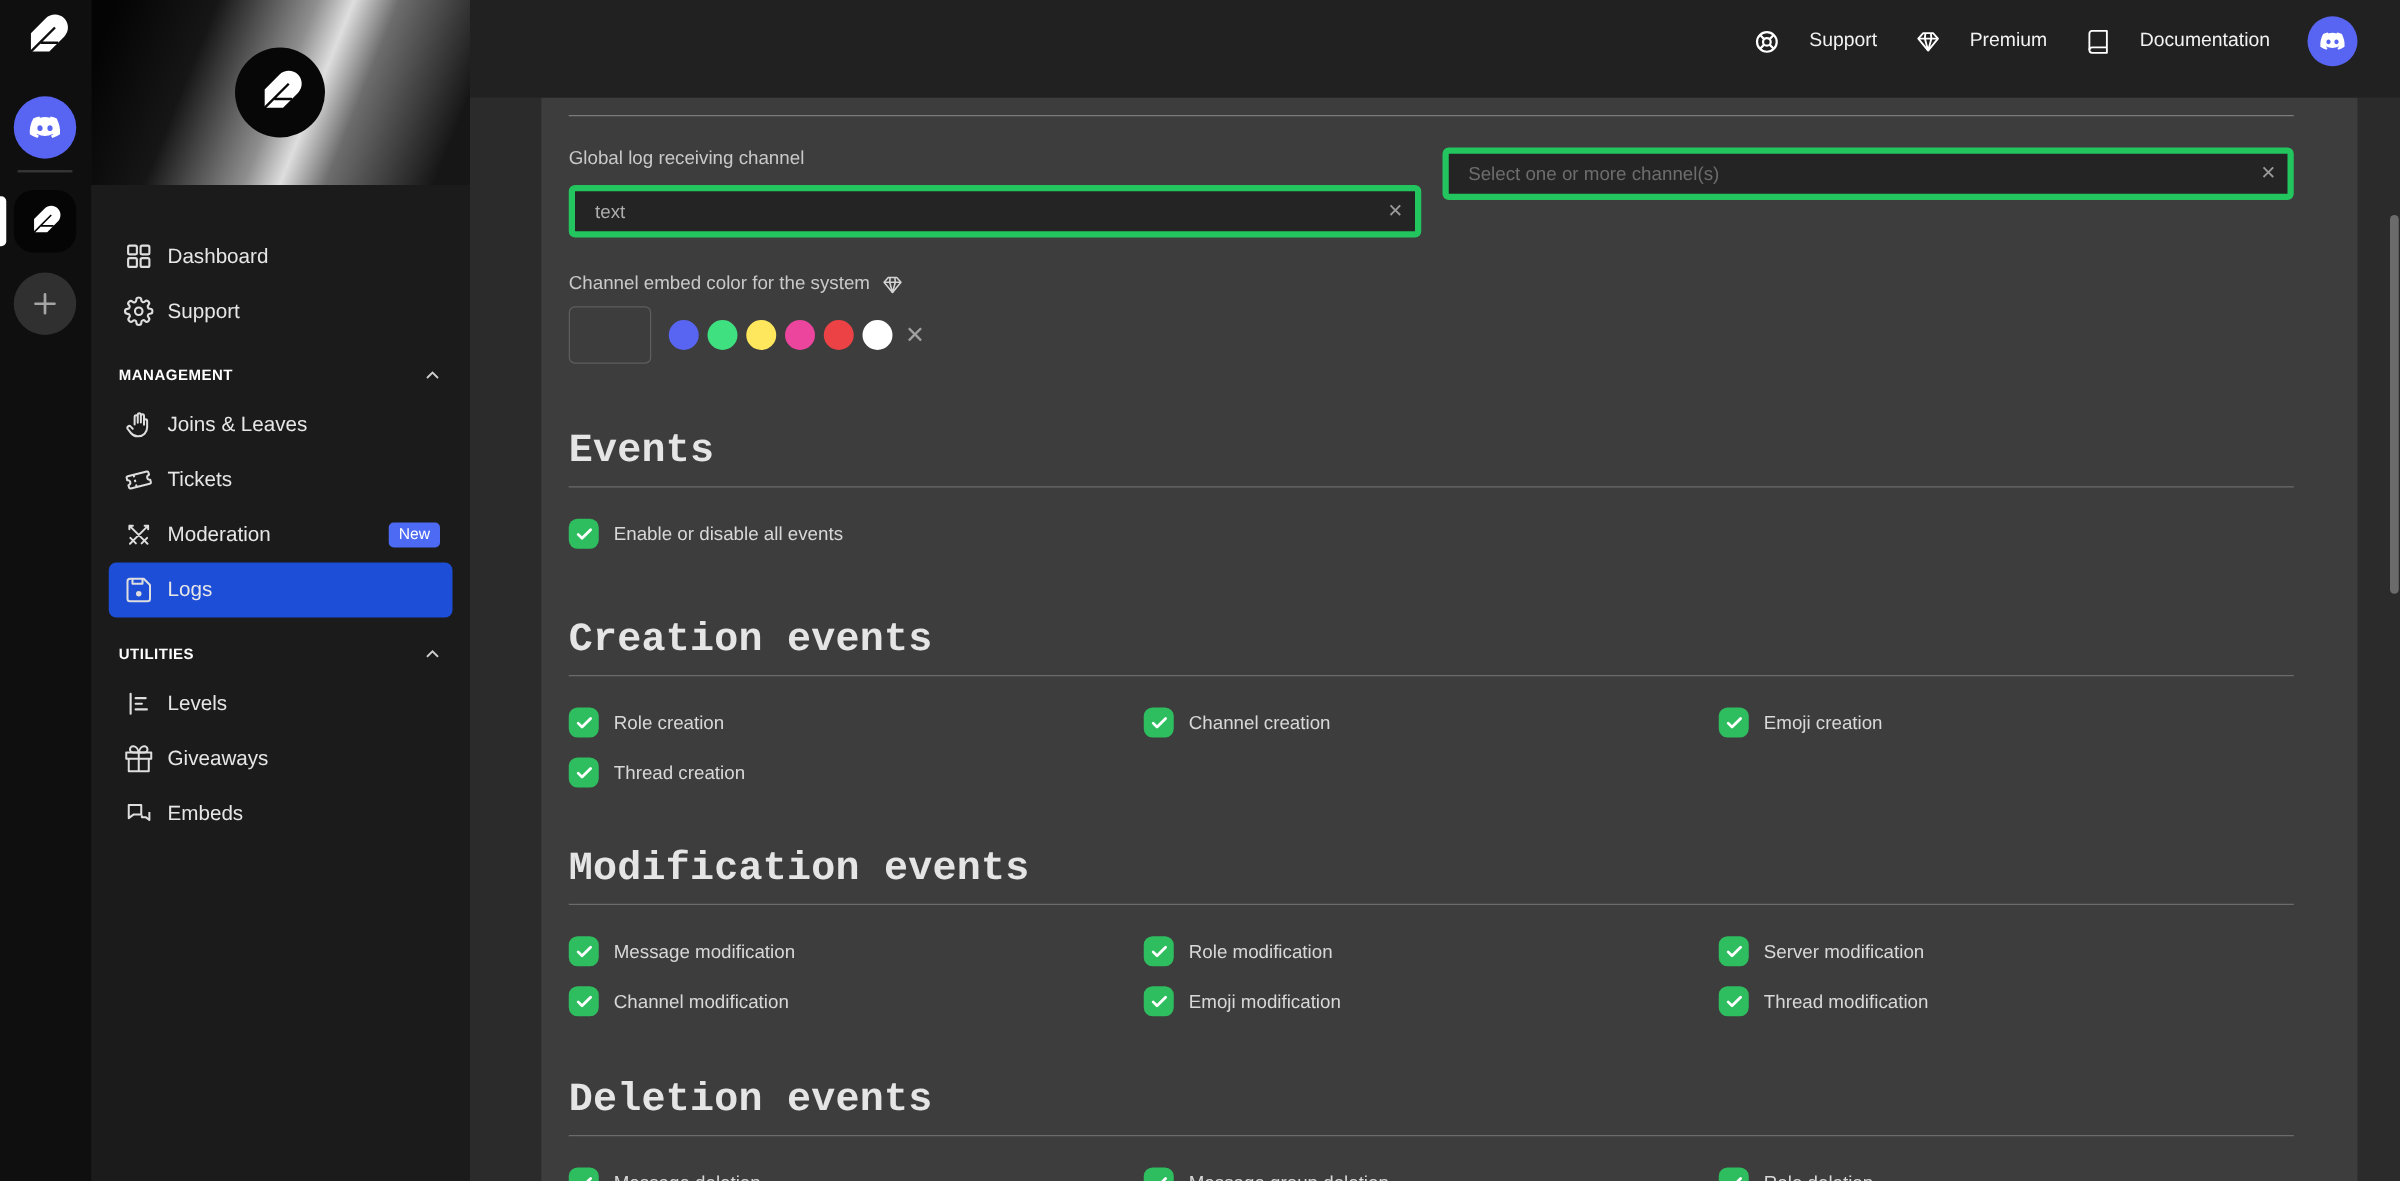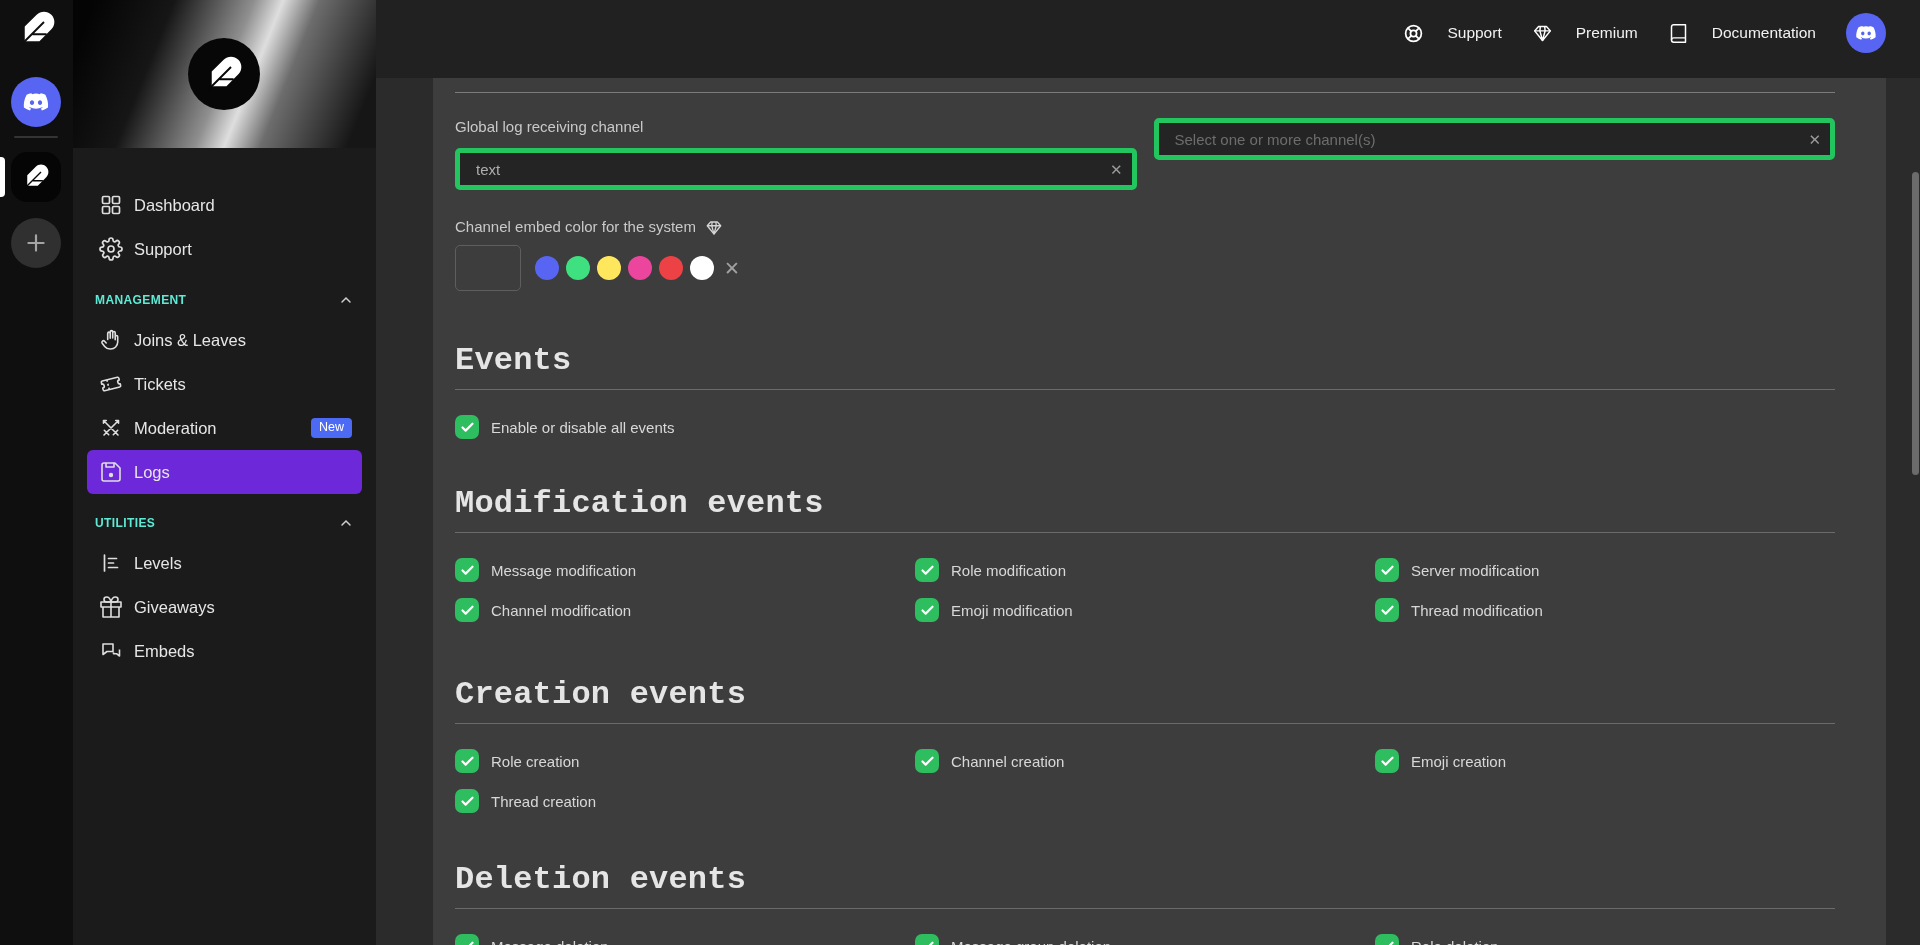--- a/index.html
+++ b/index.html
@@ -46,29 +46,29 @@
     position: absolute; left: 115px; top: 38px; width: 72px; height: 72px;
     border-radius: 50%; background: #070707; display: flex; align-items: center; justify-content: center;
   }
   .nav { padding-top: 35px; }
   .nav-item {
     display: flex; align-items: center; height: 44px;
     margin: 0 14px; padding-left: 12px; padding-right: 10px;
     border-radius: 6px; color: #e6e6e6; font-size: 16.5px; cursor: pointer; text-align: center;
   }
   .nav-item .nav-ic { width: 24px; height: 24px; margin-right: 11px; color: #dedede; flex: 0 0 auto; }
-  .nav-item.active { background: #6d28d9; }
+  .nav-item.active { background: #1d4ed8; }
   .nav-badge {
     margin-left: auto; background: #4d6af5; color: #fff; font-size: 12.5px;
     padding: 3px 8px 4px; border-radius: 4px; line-height: 1;
   }
   .nav-section {
     display: flex; align-items: center; justify-content: space-between;
     margin-top: 16px; margin-bottom: 5px; height: 26px; padding: 0 22px;
-    font-size: 12px; font-weight: bold; color: #5eead4; letter-spacing: 0.4px;
+    font-size: 12px; font-weight: bold; color: #ffffff; letter-spacing: 0.4px;
   }
   .chev { width: 16px; height: 16px; color: #cfcfcf; cursor: pointer; }
 
   
   .topbar {
     position: absolute; left: 376px; right: 0; top: 0; height: 78px;
     background: #212121; z-index: 10;
     display: flex; align-items: center; justify-content: flex-end;
     gap: 30px; padding-right: 34px; padding-bottom: 12px;
   }
@@ -339,20 +339,59 @@
         <span class="checkbox">
             <svg viewBox="0 0 24 24" fill="none" stroke="#ffffff" stroke-width="3.5" stroke-linecap="round" stroke-linejoin="round">
               <polyline points="20 6 9 17 4 12"></polyline>
             </svg>
           </span>
         <span class="check-label">Enable or disable all events</span>
       </div>
     </div>
   </section>
 
+  <section class="evt mt-creation">
+    <h2>Creation events</h2>
+    <div class="sec-divider"></div>
+    <div class="check-grid">
+      <div class="check-item">
+        <span class="checkbox">
+            <svg viewBox="0 0 24 24" fill="none" stroke="#ffffff" stroke-width="3.5" stroke-linecap="round" stroke-linejoin="round">
+              <polyline points="20 6 9 17 4 12"></polyline>
+            </svg>
+          </span>
+        <span class="check-label">Role creation</span>
+      </div>
+      <div class="check-item">
+        <span class="checkbox">
+            <svg viewBox="0 0 24 24" fill="none" stroke="#ffffff" stroke-width="3.5" stroke-linecap="round" stroke-linejoin="round">
+              <polyline points="20 6 9 17 4 12"></polyline>
+            </svg>
+          </span>
+        <span class="check-label">Channel creation</span>
+      </div>
+      <div class="check-item">
+        <span class="checkbox">
+            <svg viewBox="0 0 24 24" fill="none" stroke="#ffffff" stroke-width="3.5" stroke-linecap="round" stroke-linejoin="round">
+              <polyline points="20 6 9 17 4 12"></polyline>
+            </svg>
+          </span>
+        <span class="check-label">Emoji creation</span>
+      </div>
+      <div class="check-item">
+        <span class="checkbox">
+            <svg viewBox="0 0 24 24" fill="none" stroke="#ffffff" stroke-width="3.5" stroke-linecap="round" stroke-linejoin="round">
+              <polyline points="20 6 9 17 4 12"></polyline>
+            </svg>
+          </span>
+        <span class="check-label">Thread creation</span>
+      </div>
+    </div>
+  </section>
+
   <section class="evt mt-modification">
     <h2>Modification events</h2>
     <div class="sec-divider"></div>
     <div class="check-grid">
       <div class="check-item">
         <span class="checkbox">
             <svg viewBox="0 0 24 24" fill="none" stroke="#ffffff" stroke-width="3.5" stroke-linecap="round" stroke-linejoin="round">
               <polyline points="20 6 9 17 4 12"></polyline>
             </svg>
           </span>
@@ -394,59 +433,20 @@
         <span class="checkbox">
             <svg viewBox="0 0 24 24" fill="none" stroke="#ffffff" stroke-width="3.5" stroke-linecap="round" stroke-linejoin="round">
               <polyline points="20 6 9 17 4 12"></polyline>
             </svg>
           </span>
         <span class="check-label">Thread modification</span>
       </div>
     </div>
   </section>
 
-  <section class="evt mt-creation">
-    <h2>Creation events</h2>
-    <div class="sec-divider"></div>
-    <div class="check-grid">
-      <div class="check-item">
-        <span class="checkbox">
-            <svg viewBox="0 0 24 24" fill="none" stroke="#ffffff" stroke-width="3.5" stroke-linecap="round" stroke-linejoin="round">
-              <polyline points="20 6 9 17 4 12"></polyline>
-            </svg>
-          </span>
-        <span class="check-label">Role creation</span>
-      </div>
-      <div class="check-item">
-        <span class="checkbox">
-            <svg viewBox="0 0 24 24" fill="none" stroke="#ffffff" stroke-width="3.5" stroke-linecap="round" stroke-linejoin="round">
-              <polyline points="20 6 9 17 4 12"></polyline>
-            </svg>
-          </span>
-        <span class="check-label">Channel creation</span>
-      </div>
-      <div class="check-item">
-        <span class="checkbox">
-            <svg viewBox="0 0 24 24" fill="none" stroke="#ffffff" stroke-width="3.5" stroke-linecap="round" stroke-linejoin="round">
-              <polyline points="20 6 9 17 4 12"></polyline>
-            </svg>
-          </span>
-        <span class="check-label">Emoji creation</span>
-      </div>
-      <div class="check-item">
-        <span class="checkbox">
-            <svg viewBox="0 0 24 24" fill="none" stroke="#ffffff" stroke-width="3.5" stroke-linecap="round" stroke-linejoin="round">
-              <polyline points="20 6 9 17 4 12"></polyline>
-            </svg>
-          </span>
-        <span class="check-label">Thread creation</span>
-      </div>
-    </div>
-  </section>
-
   <section class="evt mt-deletion">
     <h2>Deletion events</h2>
     <div class="sec-divider"></div>
     <div class="check-grid">
       <div class="check-item">
         <span class="checkbox">
             <svg viewBox="0 0 24 24" fill="none" stroke="#ffffff" stroke-width="3.5" stroke-linecap="round" stroke-linejoin="round">
               <polyline points="20 6 9 17 4 12"></polyline>
             </svg>
           </span>

